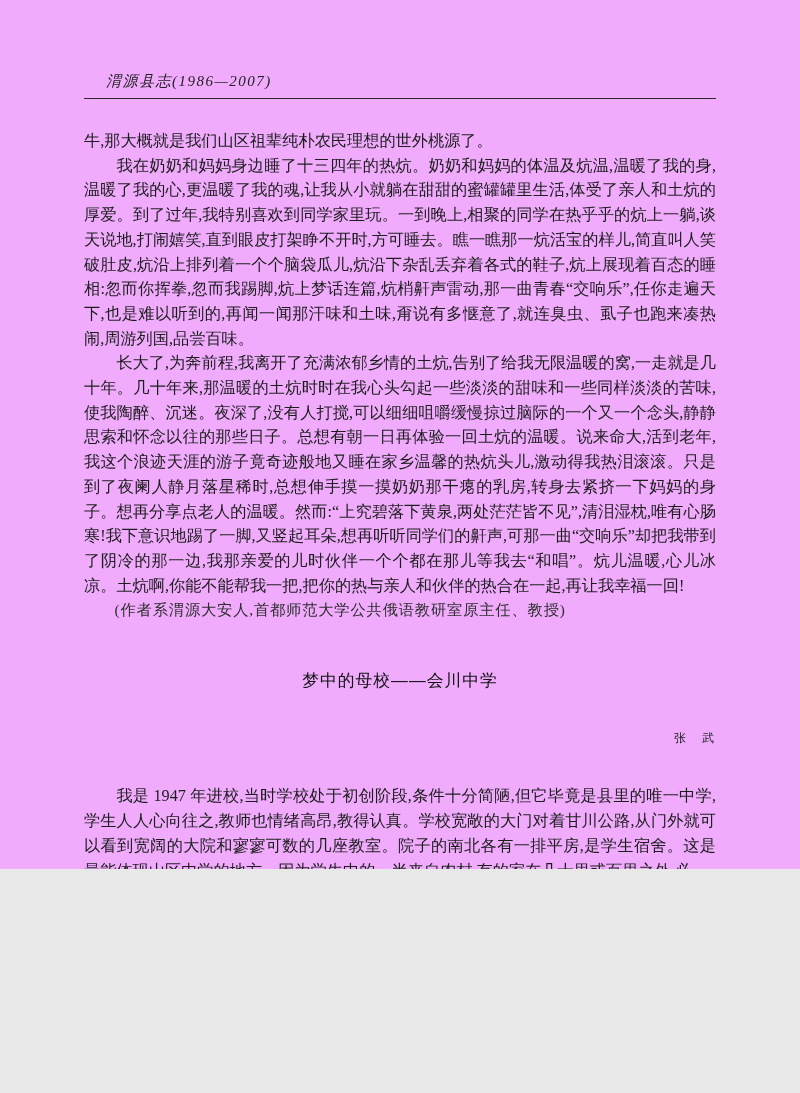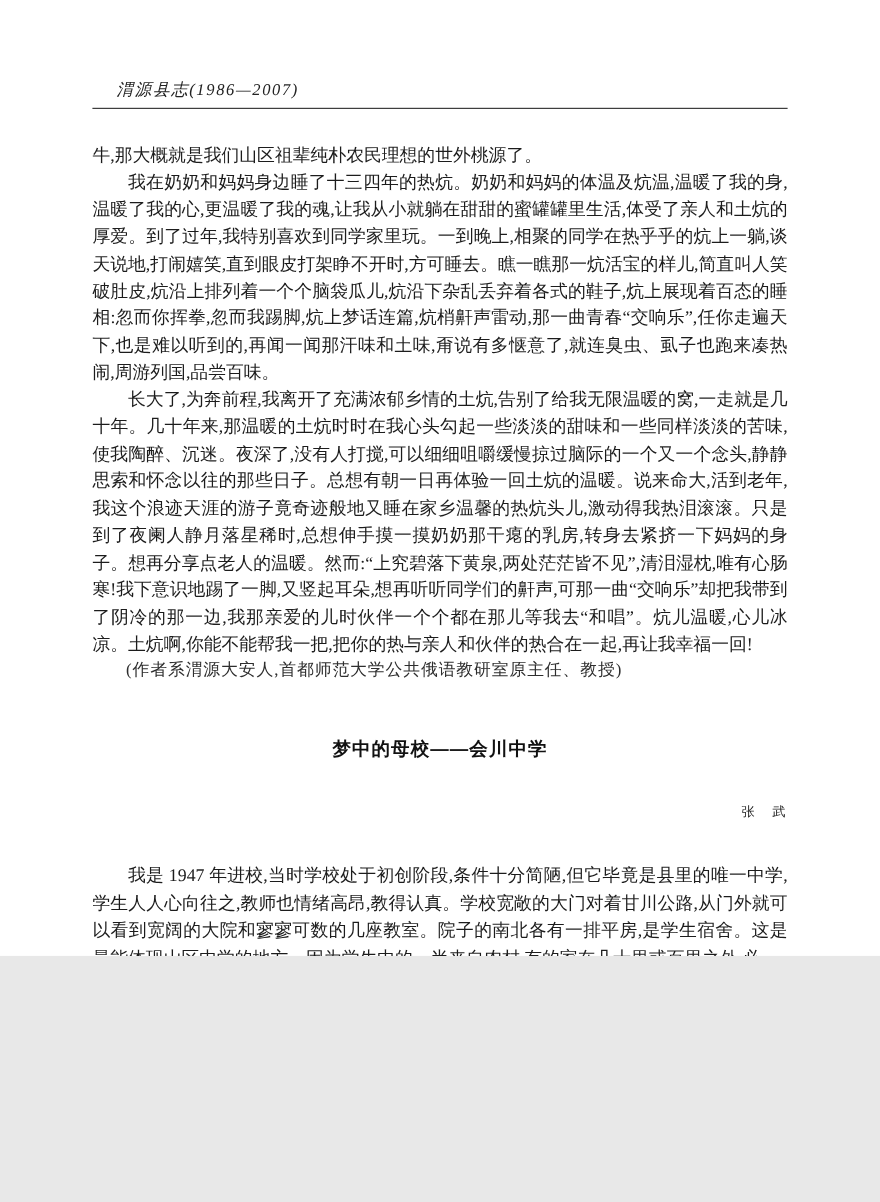--- a/index.html
+++ b/index.html
@@ -1,20 +1,20 @@
 <!DOCTYPE html>
 <html lang="zh"><head>
 <meta charset="utf-8">
 <style>
   html,body { margin:0; padding:0; background:#e8e8e8; }
   .page {
     position:relative;
     width:800px; height:869px;
     margin:0 auto;
-    background:#ffffff;
+    background:#f0abfc;
     box-sizing:border-box;
     padding:72px 84px 0 84px;
     font-family:"Liberation Serif","DejaVu Serif",serif;
     color:#1c1c1c;
     overflow:hidden;
   }
   
   .running-head {
     font-style:italic;
     font-size:15px;
@@ -42,21 +42,21 @@
     color:#2e2e2e;
   }
   
   .title-block {
     margin-top:46px;
     text-align:center;
   }
   .article-title {
     display:inline-block;
     font-family:"Liberation Sans","DejaVu Sans",sans-serif;
-    font-weight:bold;
+    font-weight:normal;
     font-size:16.8px;
     letter-spacing:1px;
     color:#111;
   }
   .article-author {
     margin-top:32px;
     text-align:right;
     font-size:12px;
     letter-spacing:2px;
     color:#222;

